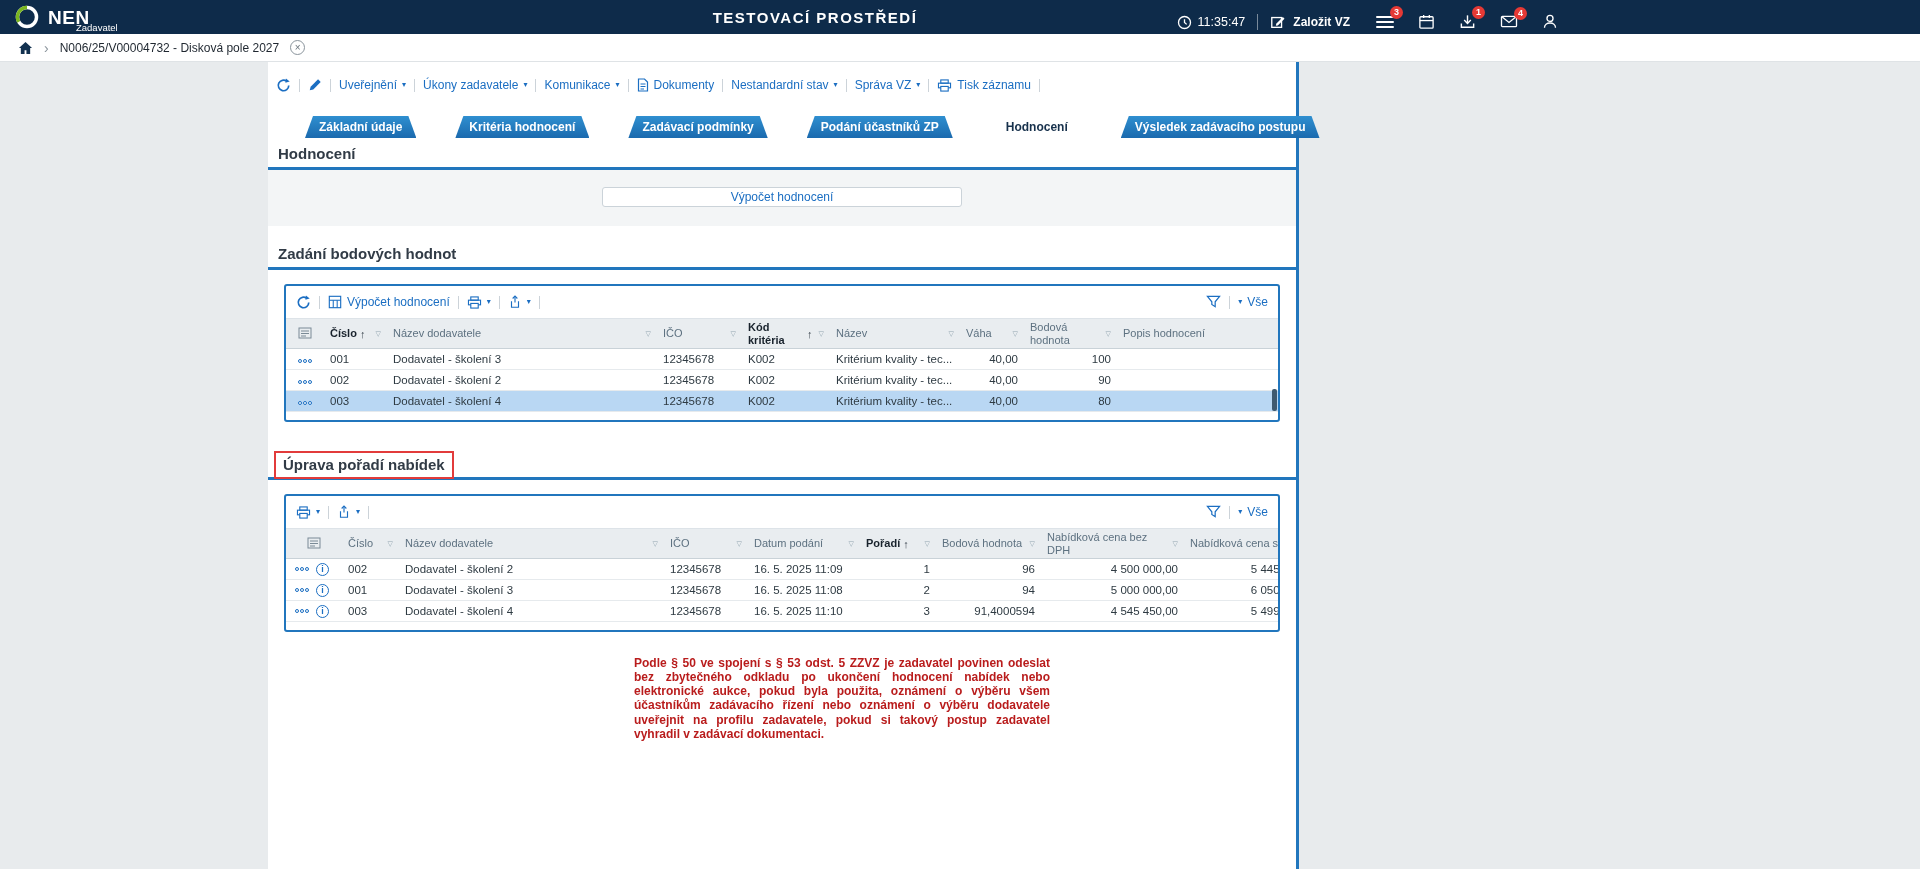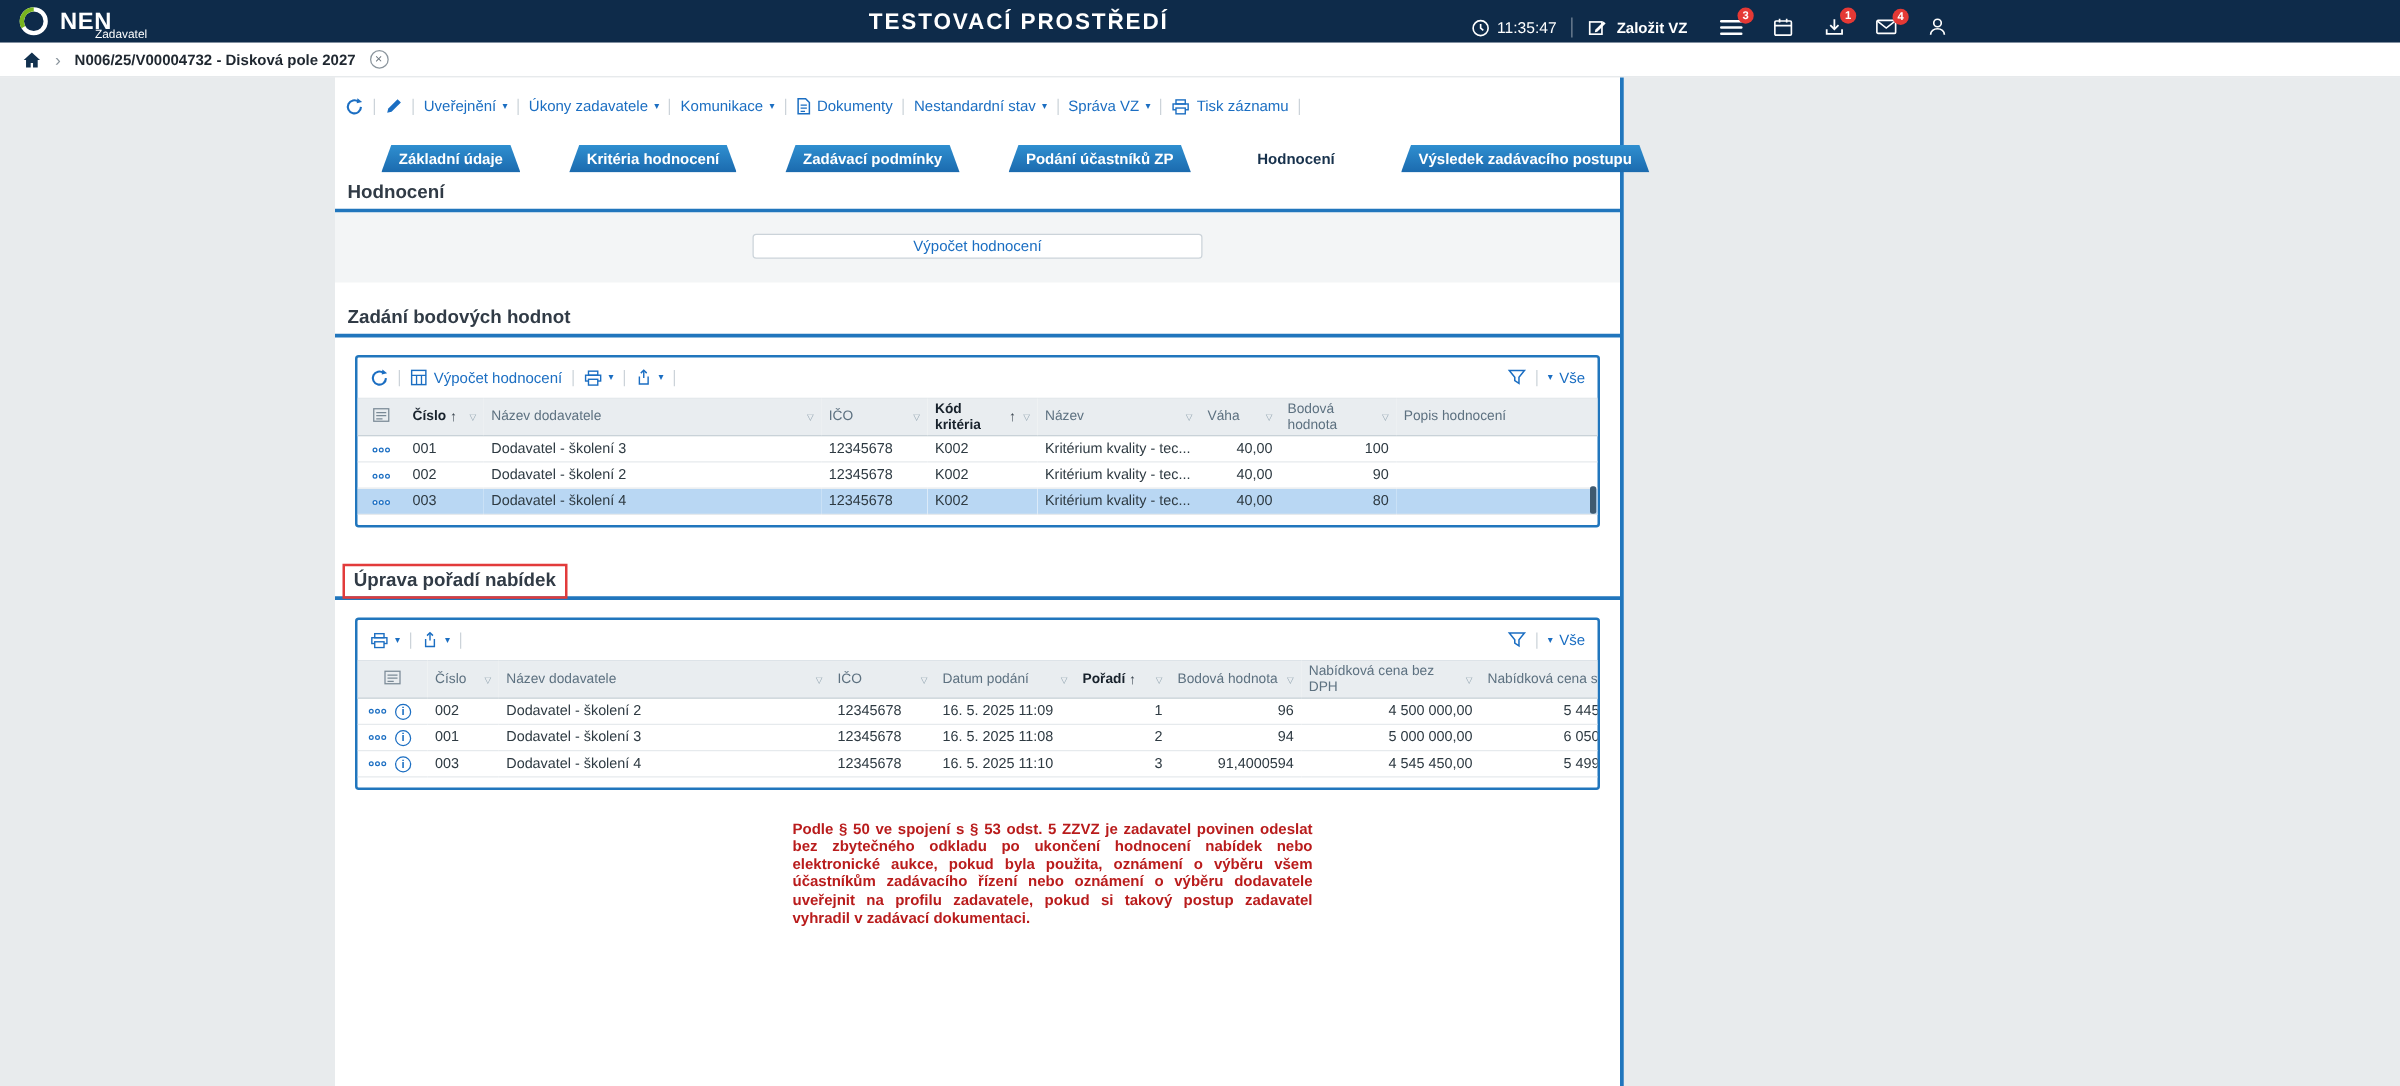--- a/index.html
+++ b/index.html
@@ -11,35 +11,35 @@
     color:#2e3a42;
   }
   button { font-family:inherit; background:none; border:none; cursor:pointer; }
 
   
   .topbar { height:34px; background:#0e2b4a; position:relative; display:flex; align-items:center; color:#fff; }
   .brand { display:flex; align-items:center; gap:8px; padding-left:14px; }
   .brand-text { display:flex; flex-direction:column; line-height:1; }
   .brand-name { font-size:19px; font-weight:bold; letter-spacing:.5px; }
   .brand-sub { font-size:9.5px; margin-top:1px; margin-left:26px; }
-  .topbar-title { position:absolute; left:815px; transform:translateX(-50%); font-size:18px; font-weight:bold; letter-spacing:1.5px; white-space:nowrap; }
+  .topbar-title { position:absolute; left:815px; transform:translateX(-50%); font-size:15px; font-weight:bold; letter-spacing:1.5px; white-space:nowrap; }
   .topbar-right { position:absolute; right:362px; top:0; height:44px; display:flex; align-items:center; }
   .time { display:flex; align-items:center; gap:6px; font-size:12.5px; }
   .tsep { width:1px; height:16px; background:rgba(255,255,255,.45); margin:0 12px; }
   .zalozit { display:flex; align-items:center; gap:7px; color:#fff; font-weight:bold; font-size:12px; }
   .top-icons { display:flex; align-items:center; gap:24px; margin-left:26px; }
   .icon-btn { position:relative; display:flex; align-items:center; }
   .burger span { display:block; width:18px; height:2.4px; background:#fff; margin:2.6px 0; border-radius:1px; }
   .ibadge { position:absolute; top:-7px; right:-9px; background:#e53935; color:#fff; font-size:9px; font-weight:bold;
             min-width:13px; height:13px; line-height:13px; border-radius:7px; text-align:center; padding:0 2px; }
 
   
   .crumbbar { height:28px; background:#fff; border-bottom:1px solid #dfe3e6; display:flex; align-items:center; padding-left:18px; gap:11px; }
   .chev { color:#8a949c; font-size:14px; line-height:1; }
-  .crumb-label { font-size:12px; font-weight:bold; color:#1f2730; }
+  .crumb-label { font-size:12px; font-weight:normal; color:#1f2730; }
   .close-circle { width:15px; height:15px; border:1px solid #8a949c; border-radius:50%; color:#6a747c; font-size:10px; line-height:13px; text-align:center; display:inline-block; }
 
   
   .page { min-height:807px; }
   .panel { margin-left:268px; width:1031px; min-height:807px; background:#fff; border-right:3px solid #2176bd; padding-bottom:40px; }
 
   
   .rec-toolbar { display:flex; align-items:center; padding:12px 8px 4px 8px; height:38px; }
   .vsep { width:1px; height:13px; background:#ccd3d9; margin:0 8px; display:inline-block; flex:none; }
   .tb-icon { display:inline-flex; align-items:center; }

